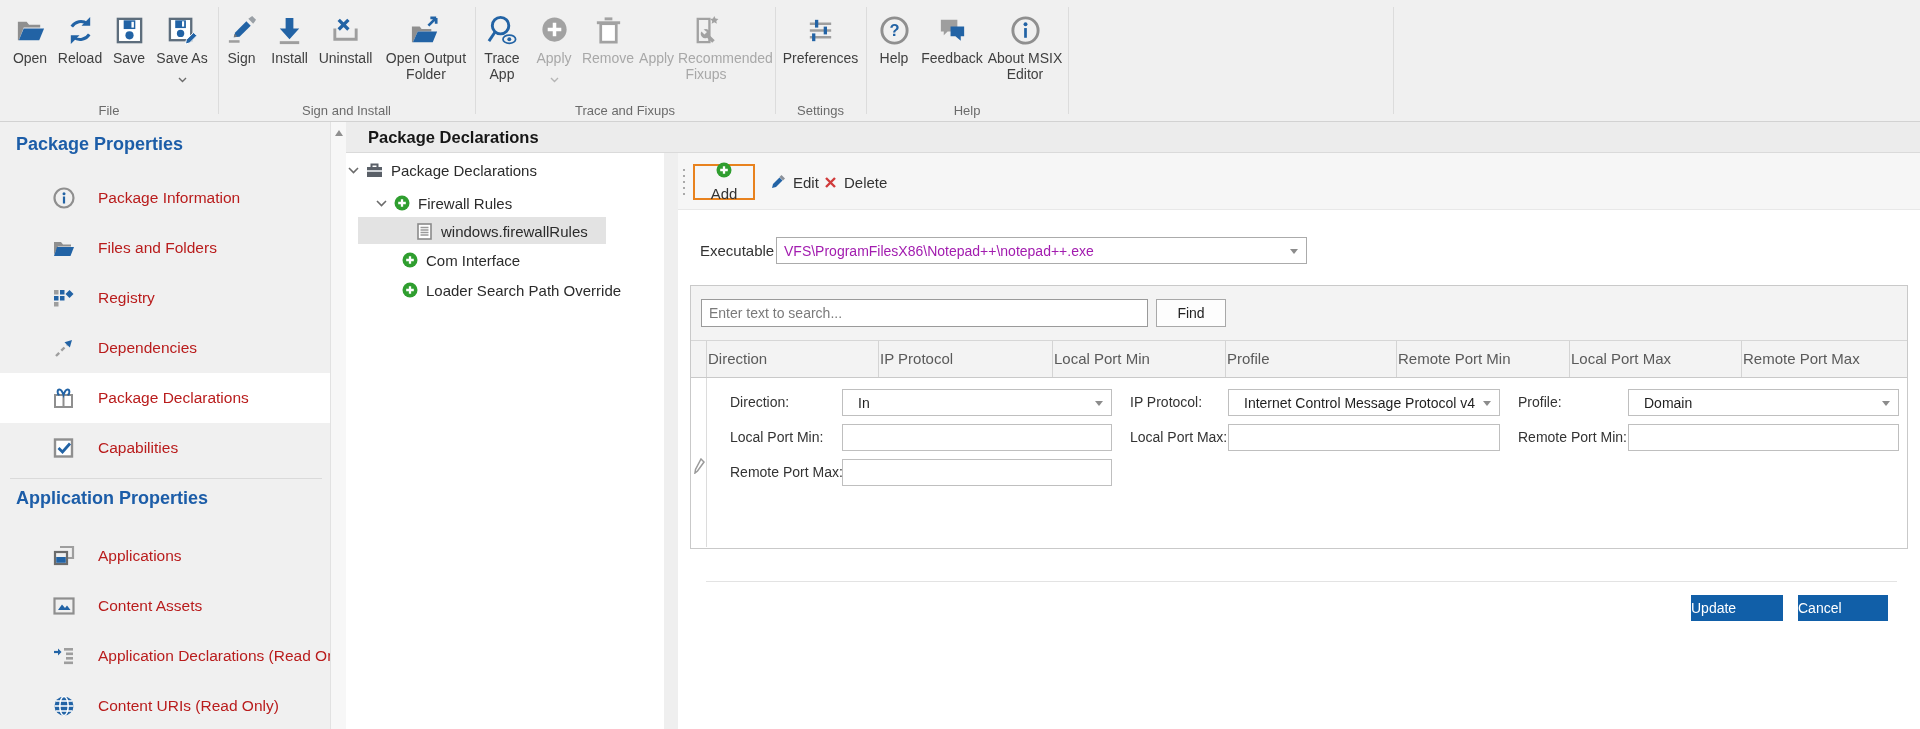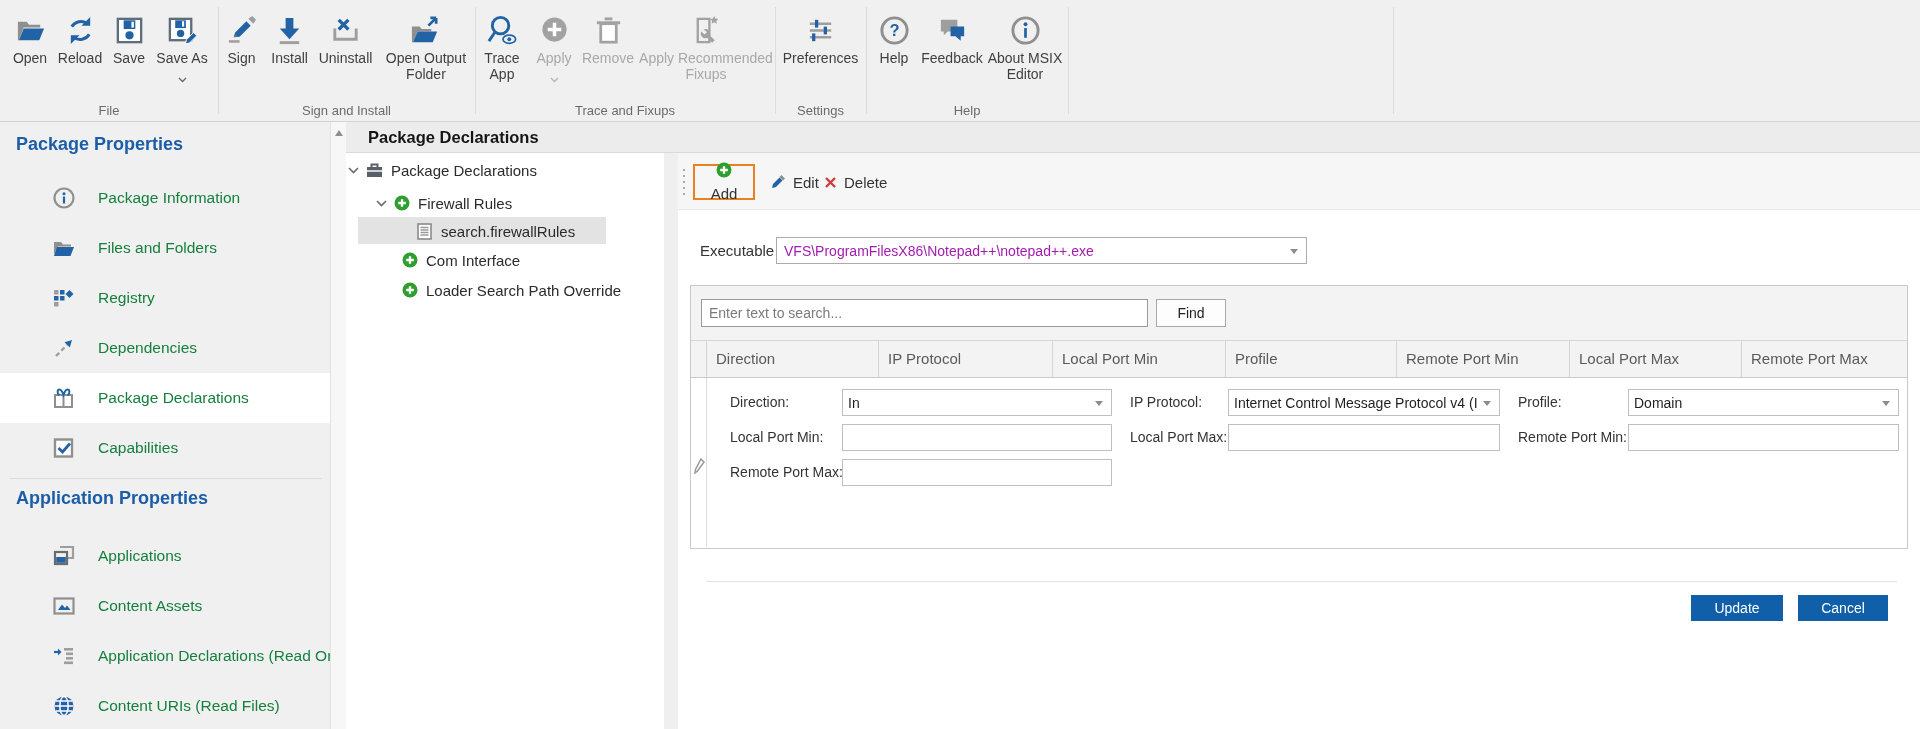--- a/index.html
+++ b/index.html
@@ -23,21 +23,21 @@
   .rdiv { position:absolute; top:7px; height:107px; width:1px; background:#dcdcdc; }
 
   
   .sidebar { position:absolute; left:0; top:122px; width:330px; height:607px; background:#f0f0f0; }
   .side-h { position:absolute; left:16px; font-size:18px; font-weight:bold; color:#1c5da8; }
   .side-item { position:absolute; left:0; width:330px; height:50px; display:flex; align-items:center;
     padding-left:52px; cursor:default; }
   .side-item.selected { background:#ffffff; }
   .side-ic { width:24px; height:24px; display:flex; align-items:center; justify-content:center; }
   .i22 { width:24px; height:24px; }
-  .side-lb { margin-left:22px; font-size:15.5px; color:#15803d; white-space:nowrap; }
+  .side-lb { margin-left:22px; font-size:15.5px; color:#b91c1c; white-space:nowrap; }
   .side-div { position:absolute; left:10px; width:312px; height:1px; background:#dadada; }
   .side-scroll { position:absolute; left:330px; top:122px; width:16px; height:607px;
     background:#f7f7f7; border-left:1px solid #e2e2e2; }
   .scroll-up { position:absolute; left:4px; top:8px; width:0; height:0;
     border-left:4px solid transparent; border-right:4px solid transparent;
     border-bottom:6px solid #8f8f8f; }
 
   
   .titlebar { position:absolute; left:346px; top:122px; width:1574px; height:31px;
     background:#ececec; border-bottom:1px solid #dadada; }
@@ -76,35 +76,35 @@
     border:1px solid #c9c9c9; background:#fff; }
   .search-row { position:relative; height:54px; background:#f3f3f3; }
   .search-input { position:absolute; left:10px; top:13px; width:447px; height:28px;
     border:1px solid #9a9a9a; background:#fff; font-size:14px; padding:0 7px;
     font-family:"Liberation Sans","DejaVu Sans",sans-serif; color:#222; }
   .search-input::placeholder { color:#7a7a7a; opacity:1; }
   .find-btn { position:absolute; left:465px; top:13px; width:70px; height:28px; background:#fdfdfd;
     border:1px solid #a8a8a8; font-size:14px; color:#222; text-align:center; line-height:26px; cursor:default; }
   .grid-head { display:flex; height:38px; background:#f3f3f3; border-top:1px solid #d6d6d6;
     border-bottom:1px solid #c9c9c9; }
-  .gh-cell { height:100%; line-height:36px; font-size:15px; color:#5a5a5a; padding-left:9px;
+  .gh-cell { height:100%; line-height:36px; font-size:15px; color:#5a5a5a; padding-left:1px;
     border-left:1px solid #d4d4d4; white-space:nowrap; overflow:hidden; cursor:default; }
   .gh-lead { width:15px; border-left:none; padding:0; }
   .form-area { position:relative; height:169px; background:#fff; }
   .form-area .lead-div { position:absolute; left:15px; top:0; bottom:0; width:1px; background:#dcdcdc; }
   .row-pencil { position:absolute; left:2px; top:80px; }
   .f-label { position:absolute; height:27px; line-height:27px; font-size:14px; color:#333; white-space:nowrap; }
   .f-input { position:absolute; height:27px; width:270px; border:1px solid #bfbfbf; background:#fff;
     font-size:14px; padding:0 6px; font-family:"Liberation Sans","DejaVu Sans",sans-serif; }
   .f-select { position:absolute; height:27px; width:270px; border:1px solid #bfbfbf; background:#fff;
-    display:flex; align-items:center; padding:0 22px 0 5px; cursor:default; }
+    display:flex; align-items:center; padding:0 22px 0 15px; cursor:default; }
   .f-select .f-text { font-size:14px; color:#1f1f1f; white-space:nowrap; overflow:hidden; }
   .f-sep { position:absolute; left:15px; top:203px; width:1191px; height:1px; background:#e3e3e3; }
   .btn { position:absolute; top:217px; height:26px; background:#115fa8; color:#fff; font-size:14px;
-    text-align:center; line-height:26px; cursor:default; }
+    line-height:26px; cursor:default; }
   .btn-update { left:1000px; width:92px; }
   .btn-cancel { left:1107px; width:90px; }
 </style>
 </head>
 <body>
 
 <div class="app">
 
   <div class="ribbon">
 
@@ -419,21 +419,21 @@
       <span class="side-lb">Application Declarations (Read Only)</span>
     </div>
     <div class="side-item" style="top:559px">
       <span class="side-ic">
         <svg class="i22" viewBox="0 0 24 24">
             <circle cx="12" cy="12" r="9.5" fill="#2263a5"></circle>
             <ellipse cx="12" cy="12" rx="4.2" ry="9.5" stroke="#fff" stroke-width="1.5" fill="none"></ellipse>
             <path d="M2.5 12h19M4 7h16M4 17h16" stroke="#fff" stroke-width="1.5" fill="none"></path>
           </svg>
       </span>
-      <span class="side-lb">Content URIs (Read Files)</span>
+      <span class="side-lb">Content URIs (Read Only)</span>
     </div>
   </div>
 
   <div class="side-scroll">
     <div class="scroll-up"></div>
   </div>
 
   <div class="titlebar">
     <div class="title-text">Package Declarations</div>
   </div>
@@ -472,21 +472,21 @@
       <span style="margin-left:8px">Firewall Rules</span>
     </div>
 
     <div class="trow" style="top:65px">
       <span class="tic" style="margin-left:71px">
         <svg width="15" height="17" viewBox="0 0 15 17">
             <rect x="1" y="1" width="13" height="15" fill="#fff" stroke="#8a8a8a" stroke-width="1.6"></rect>
             <path d="M3.5 4.5h8M3.5 7h8M3.5 9.5h8M3.5 12h8" stroke="#9a9a9a" stroke-width="1.3"></path>
           </svg>
       </span>
-      <span style="margin-left:9px">search.firewallRules</span>
+      <span style="margin-left:9px">windows.firewallRules</span>
     </div>
 
     <div class="trow" style="top:94px">
       <span class="tic" style="margin-left:56px">
         <svg width="16" height="16" viewBox="0 0 16 16">
             <circle cx="8" cy="8" r="7.5" fill="#2f9e2f"></circle>
             <path d="M8 4.2v7.6M4.2 8h7.6" stroke="#fff" stroke-width="2.3"></path>
           </svg>
       </span>
       <span style="margin-left:8px">Com Interface</span>

